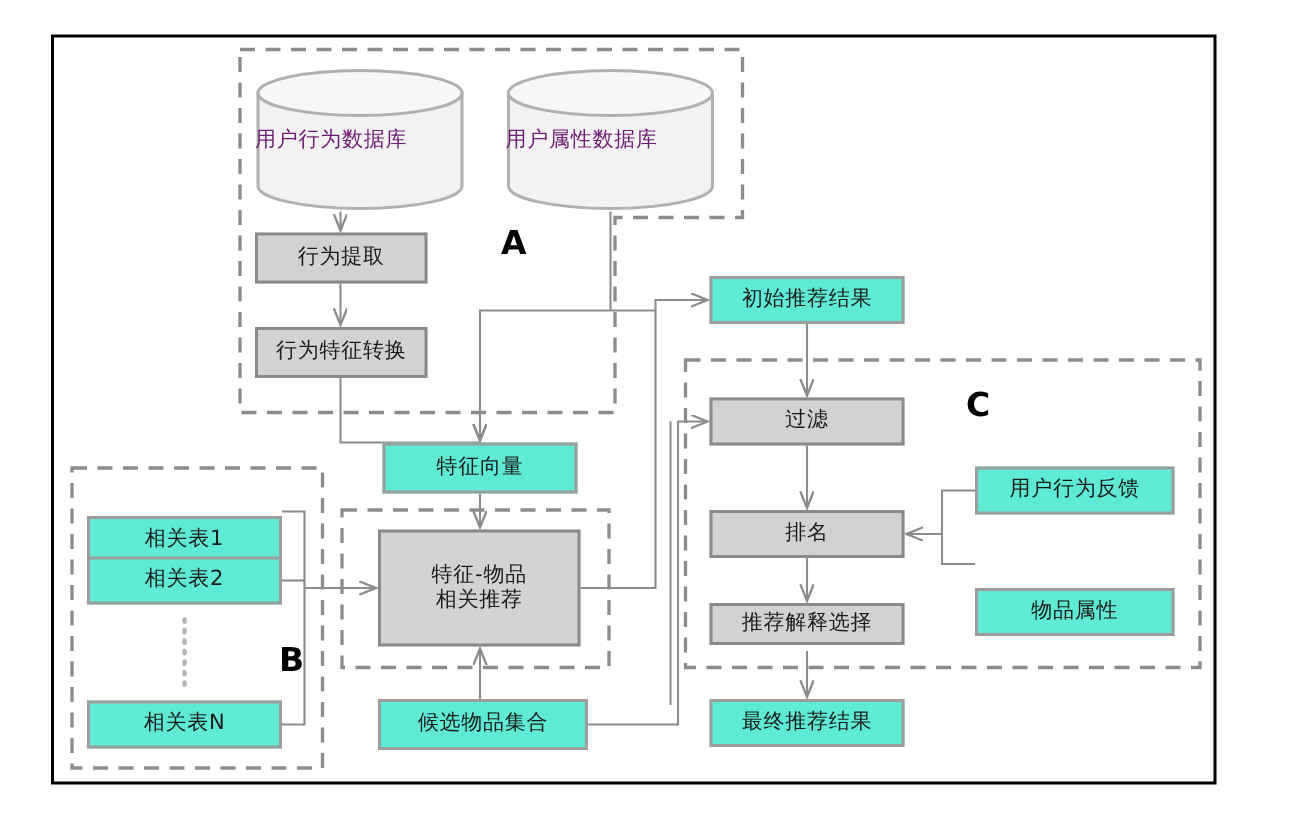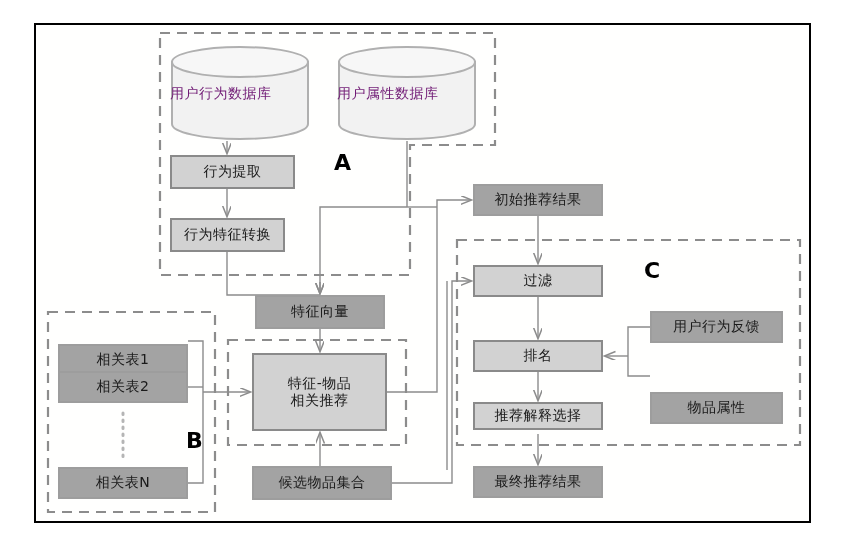--- a/index.html
+++ b/index.html
@@ -2,21 +2,21 @@
 <html><head>
 <meta charset="utf-8">
 <style>
   html,body{margin:0;padding:0;background:#ffffff;}
   body{font-family:"DejaVu Sans","Liberation Sans",sans-serif;}
   #canvas{position:relative;width:863px;height:542px;background:#ffffff;overflow:hidden;}
   #frame{position:absolute;left:34px;top:23px;width:777px;height:500px;border:2px solid #000;background:#fffffe;box-sizing:border-box;}
   svg.layer{position:absolute;left:0;top:0;width:863px;height:542px;pointer-events:none;}
   .node{position:absolute;box-sizing:border-box;display:flex;align-items:center;justify-content:center;
         text-align:center;color:#1a1a1a;line-height:1.25;}
-  .box{border:2px solid #9d9d9d;background:#a3a3a3;font-size:14px;letter-spacing:.5px;}
+  .box{border:2px solid #9d9d9d;background:#5eead4;font-size:14px;letter-spacing:.5px;}
   .box.dark{background:#d2d2d2;border-color:#8a8a8a;}
   .grouplabel{position:absolute;font-weight:bold;font-size:22px;color:#000;font-family:"DejaVu Sans","Liberation Sans",sans-serif;}
   .cyl-text{position:absolute;width:100%;text-align:left;font-size:14px;color:#701a75;letter-spacing:.5px;}
 </style>
 </head>
 <body>
 
 <div id="canvas">
 
   <div id="frame"></div>
@@ -91,21 +91,21 @@
   </div>
 
   <div class="node" style="left:337px;top:45px;width:140px;height:96px;">
     <svg width="140" height="96" viewBox="0 0 140 96" xmlns="http://www.w3.org/2000/svg">
       <path d="M2,17 L2,79 A68,15 0 0 0 138,79 L138,17 Z" fill="#f2f2f2" stroke="#b0b0b0" stroke-width="2"></path>
       <ellipse cx="70" cy="17" rx="68" ry="15" fill="#f7f7f7" stroke="#b0b0b0" stroke-width="2"></ellipse>
     </svg>
     <span class="cyl-text" style="top:40px;">用户属性数据库</span>
   </div>
 
-  <div class="node box dark" style="left:170px;top:155px;width:125px;height:34px;">行为提取</div>
+  <div class="node box dark" style="left:170px;top:155px;width:115px;height:34px;">行为提取</div>
 
   <div class="node box dark" style="left:170px;top:218px;width:115px;height:34px;">行为特征转换</div>
 
   <div class="node box" style="left:255px;top:295px;width:130px;height:34px;">特征向量</div>
 
   <div class="node box" style="left:58px;top:344px;width:130px;height:32px;">相关表1</div>
 
   <div class="node box" style="left:58px;top:371px;width:130px;height:32px;">相关表2</div>
 
   <div class="node box" style="left:58px;top:467px;width:130px;height:32px;">相关表N</div>

